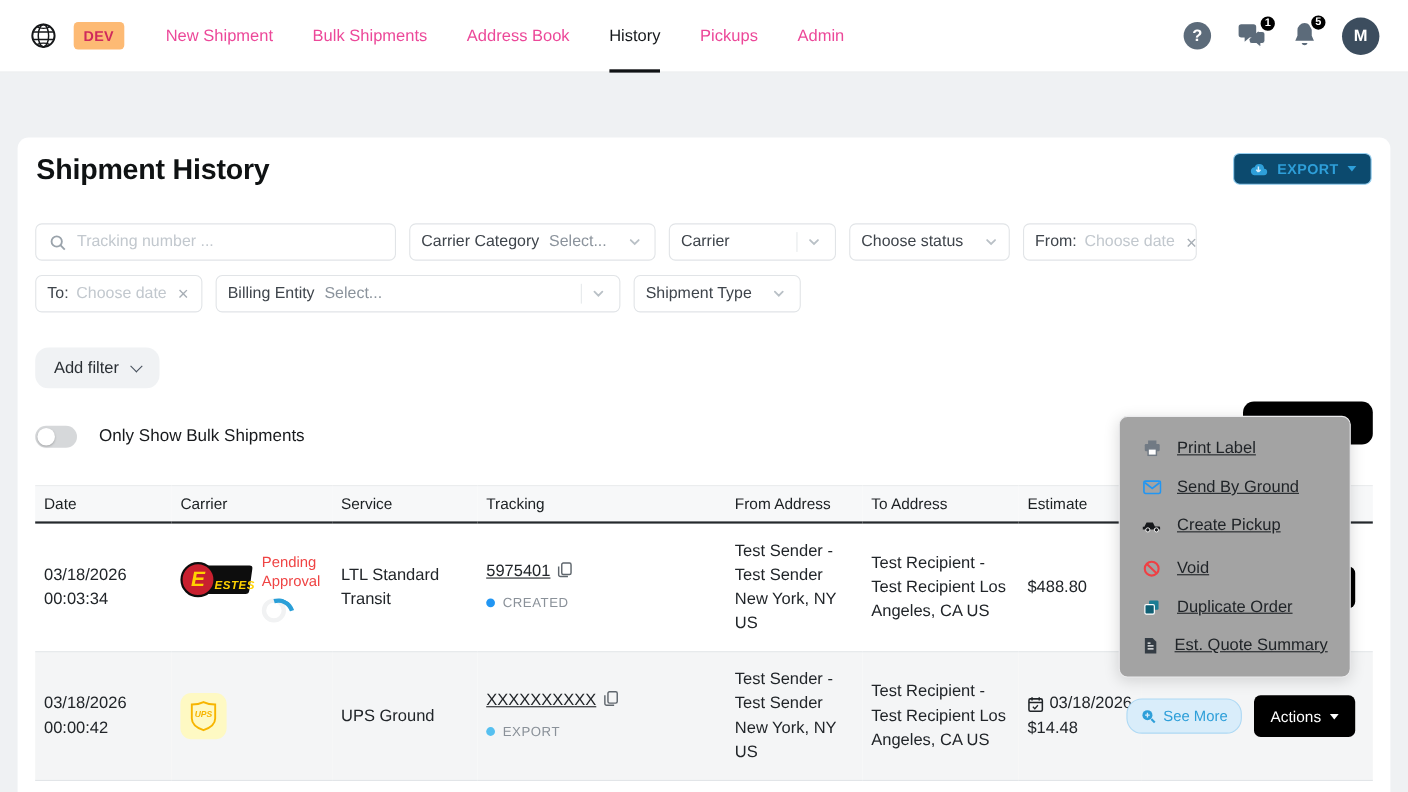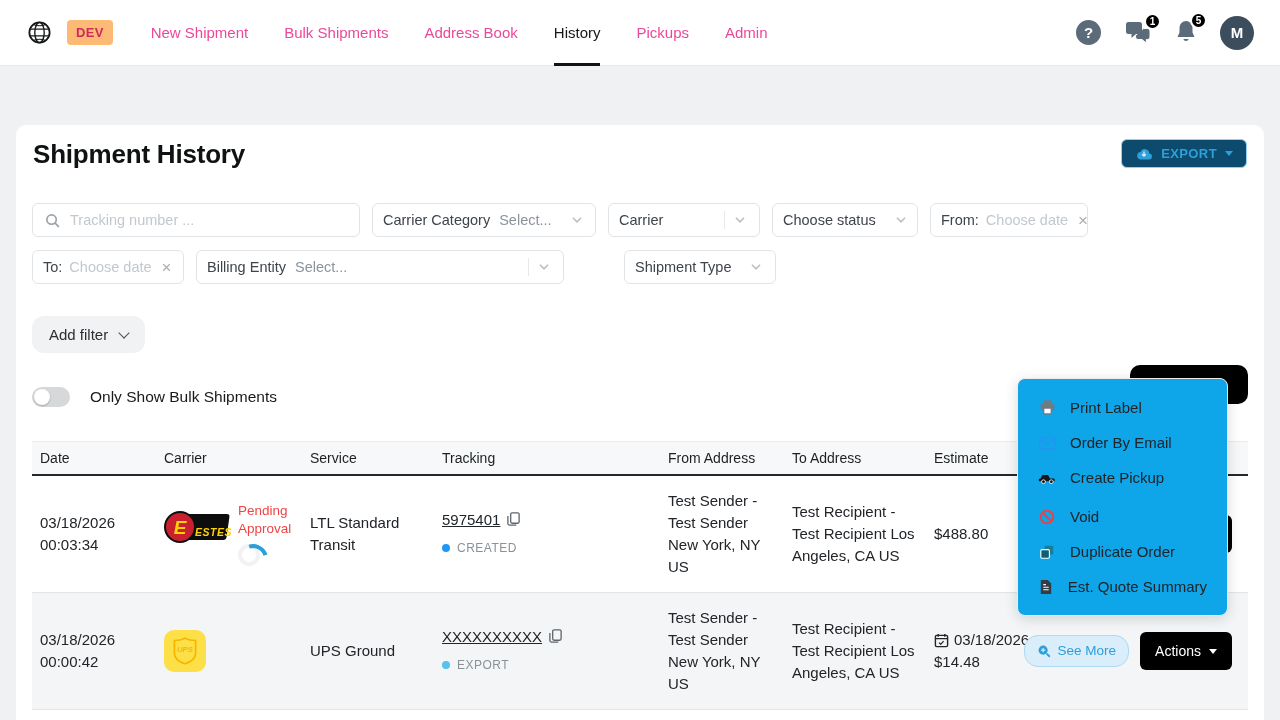--- a/index.html
+++ b/index.html
@@ -74,21 +74,21 @@
     border:none; outline:none; flex:1; font-size:14.5px; margin-left:8px;
     font-family:"Liberation Sans",sans-serif; color:#3e444b; background:transparent;
   }
   .tracking-box input::placeholder { color:#c2c8ce; }
   .w-carrier-cat { width:224px; }
   .w-carrier { width:152px; }
   .w-status { width:146px; }
   .w-from { width:158px; }
   .w-to { width:152px; }
   .w-billing { width:368px; }
-  .w-shiptype { width:152px;margin-left:48px; }
+  .w-shiptype { width:152px; }
 
   .add-filter {
     margin-top:32px; display:inline-flex; align-items:center; gap:12px;
     background:#f0f2f4; border-radius:12px; padding:10px 17px;
     font-size:15px; color:#2a2f34; cursor:pointer;
   }
   .chev-dark { width:8px; height:8px; border-right:1.8px solid #46505b; border-bottom:1.8px solid #46505b; transform:rotate(45deg); margin-top:-4px; }
 
   .toggle-row { margin-top:34px; display:flex; align-items:center; gap:20px; }
   .toggle {
@@ -102,22 +102,22 @@
 
   
   .apply-btn {
     position:absolute; top:240px; right:16px; width:118px; height:39px;
     background:#000; border-radius:10px; z-index:5; cursor:pointer;
   }
 
   
   .dropdown-menu {
     position:absolute; top:253px; right:36px; width:211px; z-index:10;
-    background:#0ea5e9; border:1px solid #ececee; border-radius:8px;
-    box-shadow:0 3px 14px rgba(0,0,0,.14); padding:11px 0;
+    background:#a3a3a3; border:1px solid #ececee; border-radius:8px;
+    box-shadow:0 3px 14px rgba(0,0,0,.14); padding:11px 0;text-decoration:underline;
   }
   .menu-item {
     display:flex; align-items:center; gap:14px; padding:9px 20px;
     font-size:15px; color:#202428; cursor:pointer; white-space:nowrap;
   }
   .menu-item .mi-icon { width:18px; display:flex; justify-content:center; }
   .menu-item:nth-child(4) { margin-top:4px; }
 
   
   table { width:100%; border-collapse:collapse; table-layout:fixed; margin-top:34px; }
@@ -153,21 +153,21 @@
   .estes-circle {
     position:absolute; left:0; top:1px; width:32px; height:32px; border-radius:50%;
     background:#c8202f; border:2.5px solid #0d0d0d;
     display:flex; align-items:center; justify-content:center;
   }
   .estes-e { color:#ffd200; font-style:italic; font-weight:900; font-size:19px; line-height:1; }
   .estes-text { position:absolute; left:31px; top:11px; color:#ffd200; font-style:italic; font-weight:800; font-size:10.5px; letter-spacing:.5px; }
 
   
   .ups-logo {
-    width:42px; height:42px; border-radius:10px; background:#fde047;
+    width:42px; height:42px; border-radius:10px; background:#fef9c3;
     display:flex; align-items:center; justify-content:center; flex:none;
   }
 
   .est-cell .est-date { display:flex; align-items:center; gap:5px; white-space:nowrap; }
   .actions-cell { text-align:right; padding-right:16px; }
   .actions-flex { display:flex; justify-content:flex-end; align-items:center; gap:11px; }
   .see-more-btn {
     display:inline-flex; align-items:center; gap:7px;
     background:#d9edfa; border:1px solid #aed9f4; color:#2e9fd9;
     border-radius:14px; padding:4px 12px; font-size:13.5px; font-weight:500; cursor:pointer; white-space:nowrap;
@@ -355,21 +355,21 @@
         </span>
         <span>Print Label</span>
       </div>
       <div class="menu-item">
         <span class="mi-icon">
           <svg width="17" height="14" viewBox="0 0 18 14">
               <rect x="1" y="1" width="16" height="12" rx="1.6" fill="none" stroke="#2196f3" stroke-width="1.6"></rect>
               <path d="M2 2.6l7 5.4 7-5.4" fill="none" stroke="#2196f3" stroke-width="1.6"></path>
             </svg>
         </span>
-        <span>Order By Email</span>
+        <span>Send By Ground</span>
       </div>
       <div class="menu-item">
         <span class="mi-icon">
           <svg width="19" height="15" viewBox="0 0 20 16">
               <path d="M1 9.5h1.6l2.2-4.3h6.4l2 4h4.1c.7 0 1.2.5 1.2 1.2v1.8h-1.8a2.5 2.5 0 0 0-4.8 0H8.5a2.5 2.5 0 0 0-4.8 0H1z" fill="#16181b"></path>
               <circle cx="6.1" cy="12.7" r="2.1" fill="#16181b" stroke="#fff" stroke-width=".9"></circle>
               <circle cx="14.8" cy="12.7" r="2.1" fill="#16181b" stroke="#fff" stroke-width=".9"></circle>
             </svg>
         </span>
         <span>Create Pickup</span>

